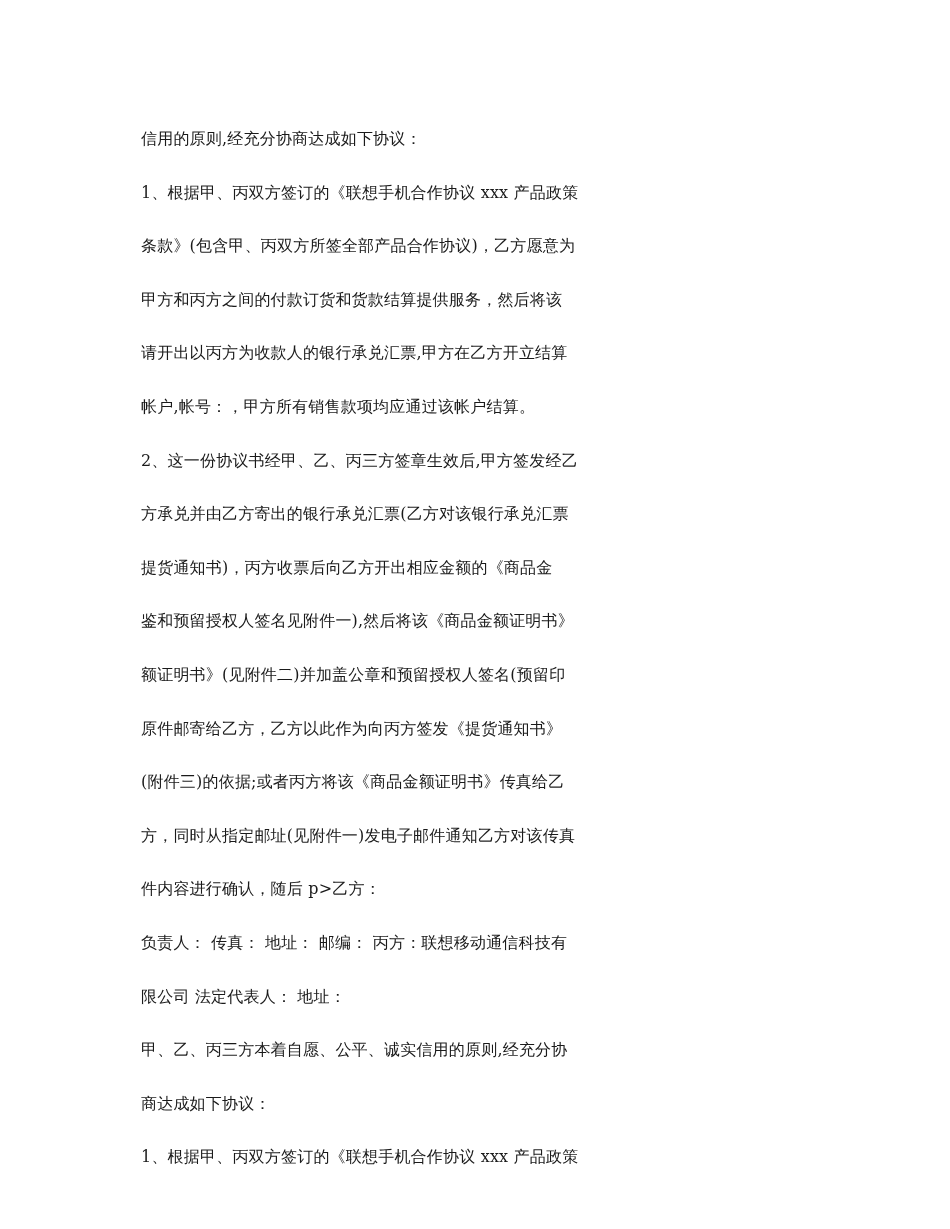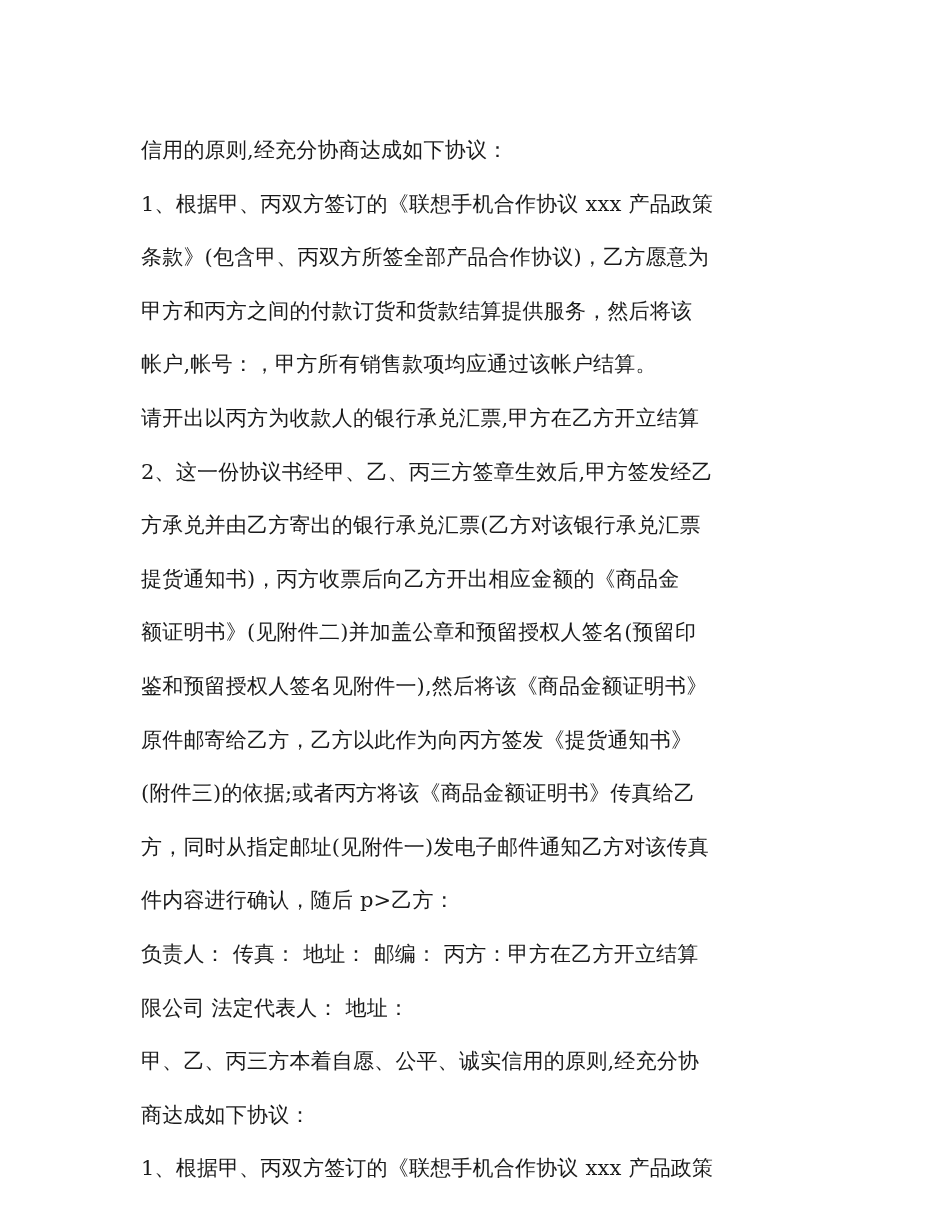--- a/index.html
+++ b/index.html
@@ -17,53 +17,53 @@
       position: absolute;
       left: 0;
       top: 0;
       width: 950px;
       height: 1229px;
       background: #ffffff;
     }
     .text-block {
       position: absolute;
       left: 141px;
-      top: 124px;
+      top: 112px;
       width: 680px;
       font-family: "DejaVu Serif", "Liberation Serif", serif;
-      font-size: 21px;
+      font-size: 16px;
       line-height: 53.6px;
       color: #1a1a1a;
       letter-spacing: 0.2px;
     }
     .line {
       display: block;
       white-space: nowrap;
       height: 53.6px;
     }
   </style>
 </head>
 <body>
 
 <div class="page">
   <div class="text-block">
     <span class="line">信用的原则,经充分协商达成如下协议：</span>
     <span class="line">1、根据甲、丙双方签订的《联想手机合作协议 xxx 产品政策</span>
     <span class="line">条款》(包含甲、丙双方所签全部产品合作协议)，乙方愿意为</span>
     <span class="line">甲方和丙方之间的付款订货和货款结算提供服务，然后将该</span>
+    <span class="line">请开出以丙方为收款人的银行承兑汇票,甲方在乙方开立结算</span>
     <span class="line">帐户,帐号：，甲方所有销售款项均应通过该帐户结算。</span>
-    <span class="line">请开出以丙方为收款人的银行承兑汇票,甲方在乙方开立结算</span>
     <span class="line">2、这一份协议书经甲、乙、丙三方签章生效后,甲方签发经乙</span>
     <span class="line">方承兑并由乙方寄出的银行承兑汇票(乙方对该银行承兑汇票</span>
     <span class="line">提货通知书)，丙方收票后向乙方开出相应金额的《商品金</span>
+    <span class="line">鉴和预留授权人签名见附件一),然后将该《商品金额证明书》</span>
     <span class="line">额证明书》(见附件二)并加盖公章和预留授权人签名(预留印</span>
-    <span class="line">鉴和预留授权人签名见附件一),然后将该《商品金额证明书》</span>
     <span class="line">原件邮寄给乙方，乙方以此作为向丙方签发《提货通知书》</span>
     <span class="line">(附件三)的依据;或者丙方将该《商品金额证明书》传真给乙</span>
     <span class="line">方，同时从指定邮址(见附件一)发电子邮件通知乙方对该传真</span>
     <span class="line">件内容进行确认，随后 p&gt;乙方：</span>
-    <span class="line">负责人： 传真： 地址： 邮编： 丙方：甲方在乙方开立结算</span>
+    <span class="line">负责人： 传真： 地址： 邮编： 丙方：联想移动通信科技有</span>
     <span class="line">限公司 法定代表人： 地址：</span>
     <span class="line">甲、乙、丙三方本着自愿、公平、诚实信用的原则,经充分协</span>
     <span class="line">商达成如下协议：</span>
     <span class="line">1、根据甲、丙双方签订的《联想手机合作协议 xxx 产品政策</span>
   </div>
 </div>
 
 </body></html>

